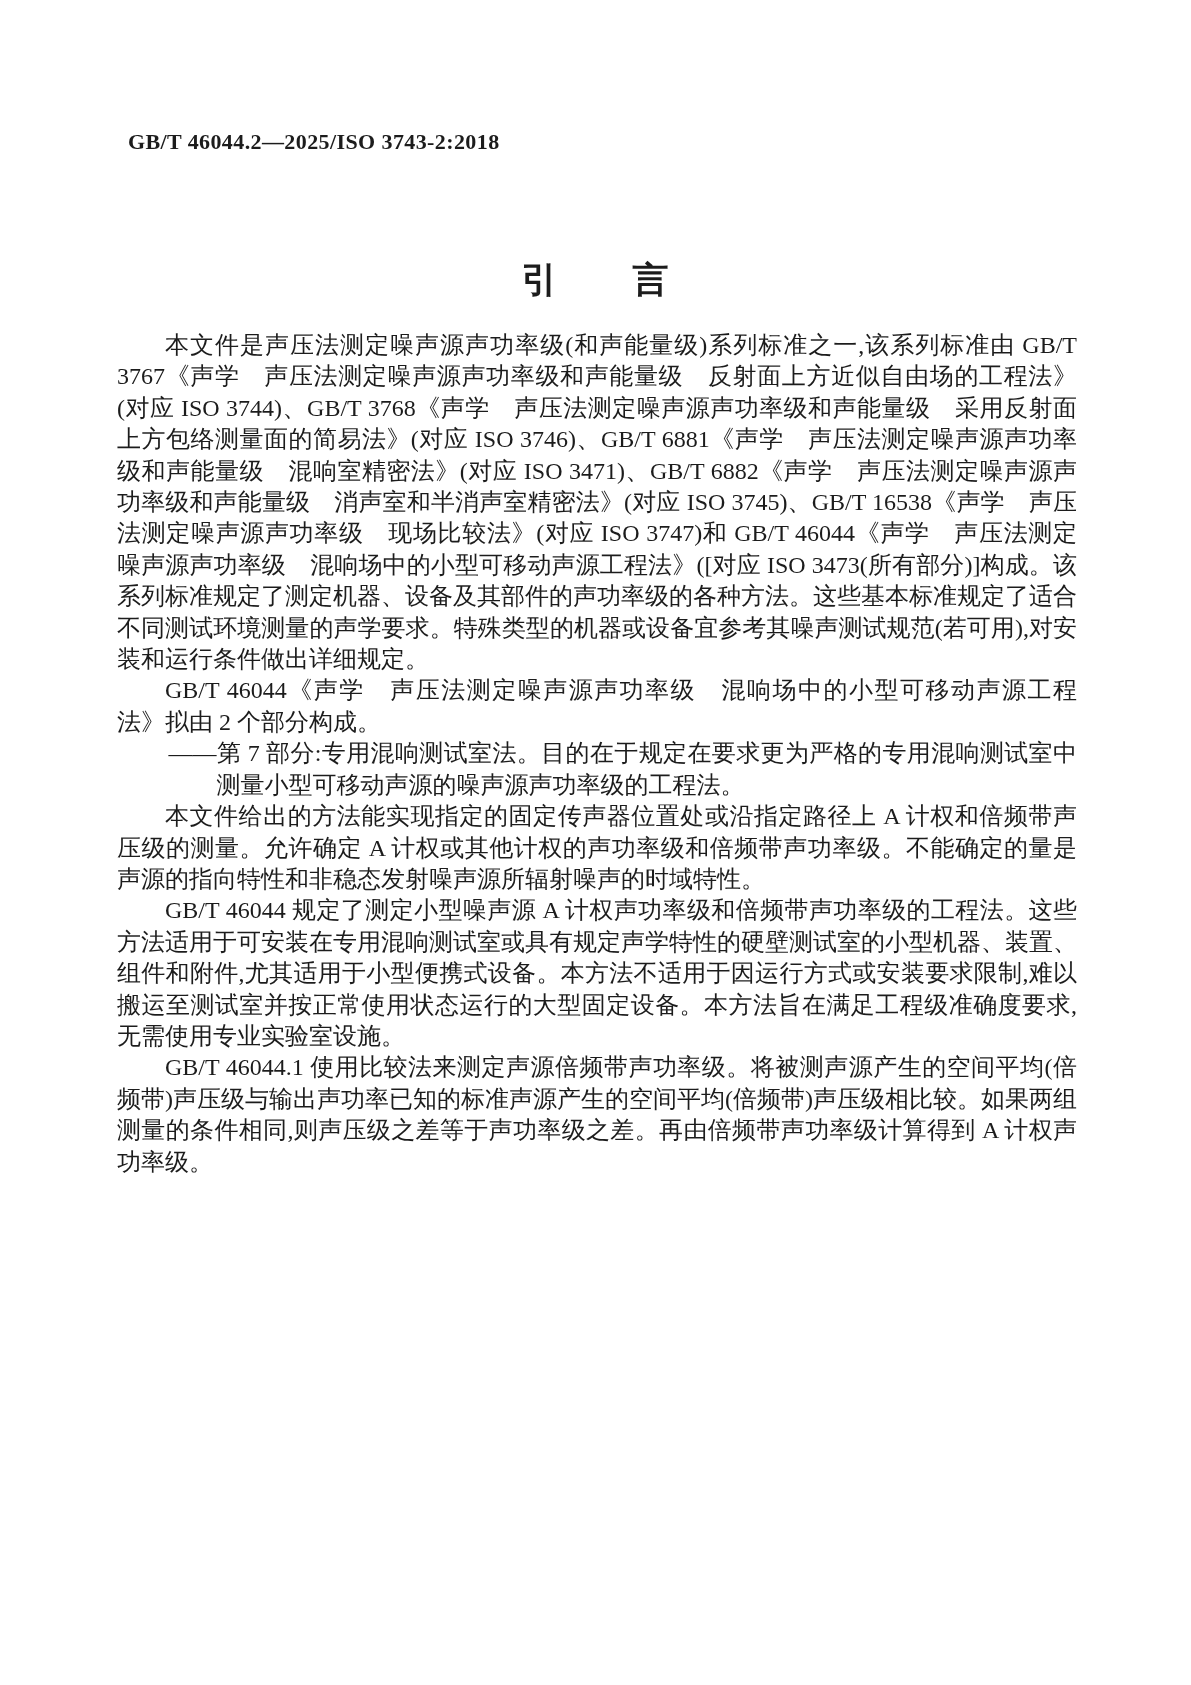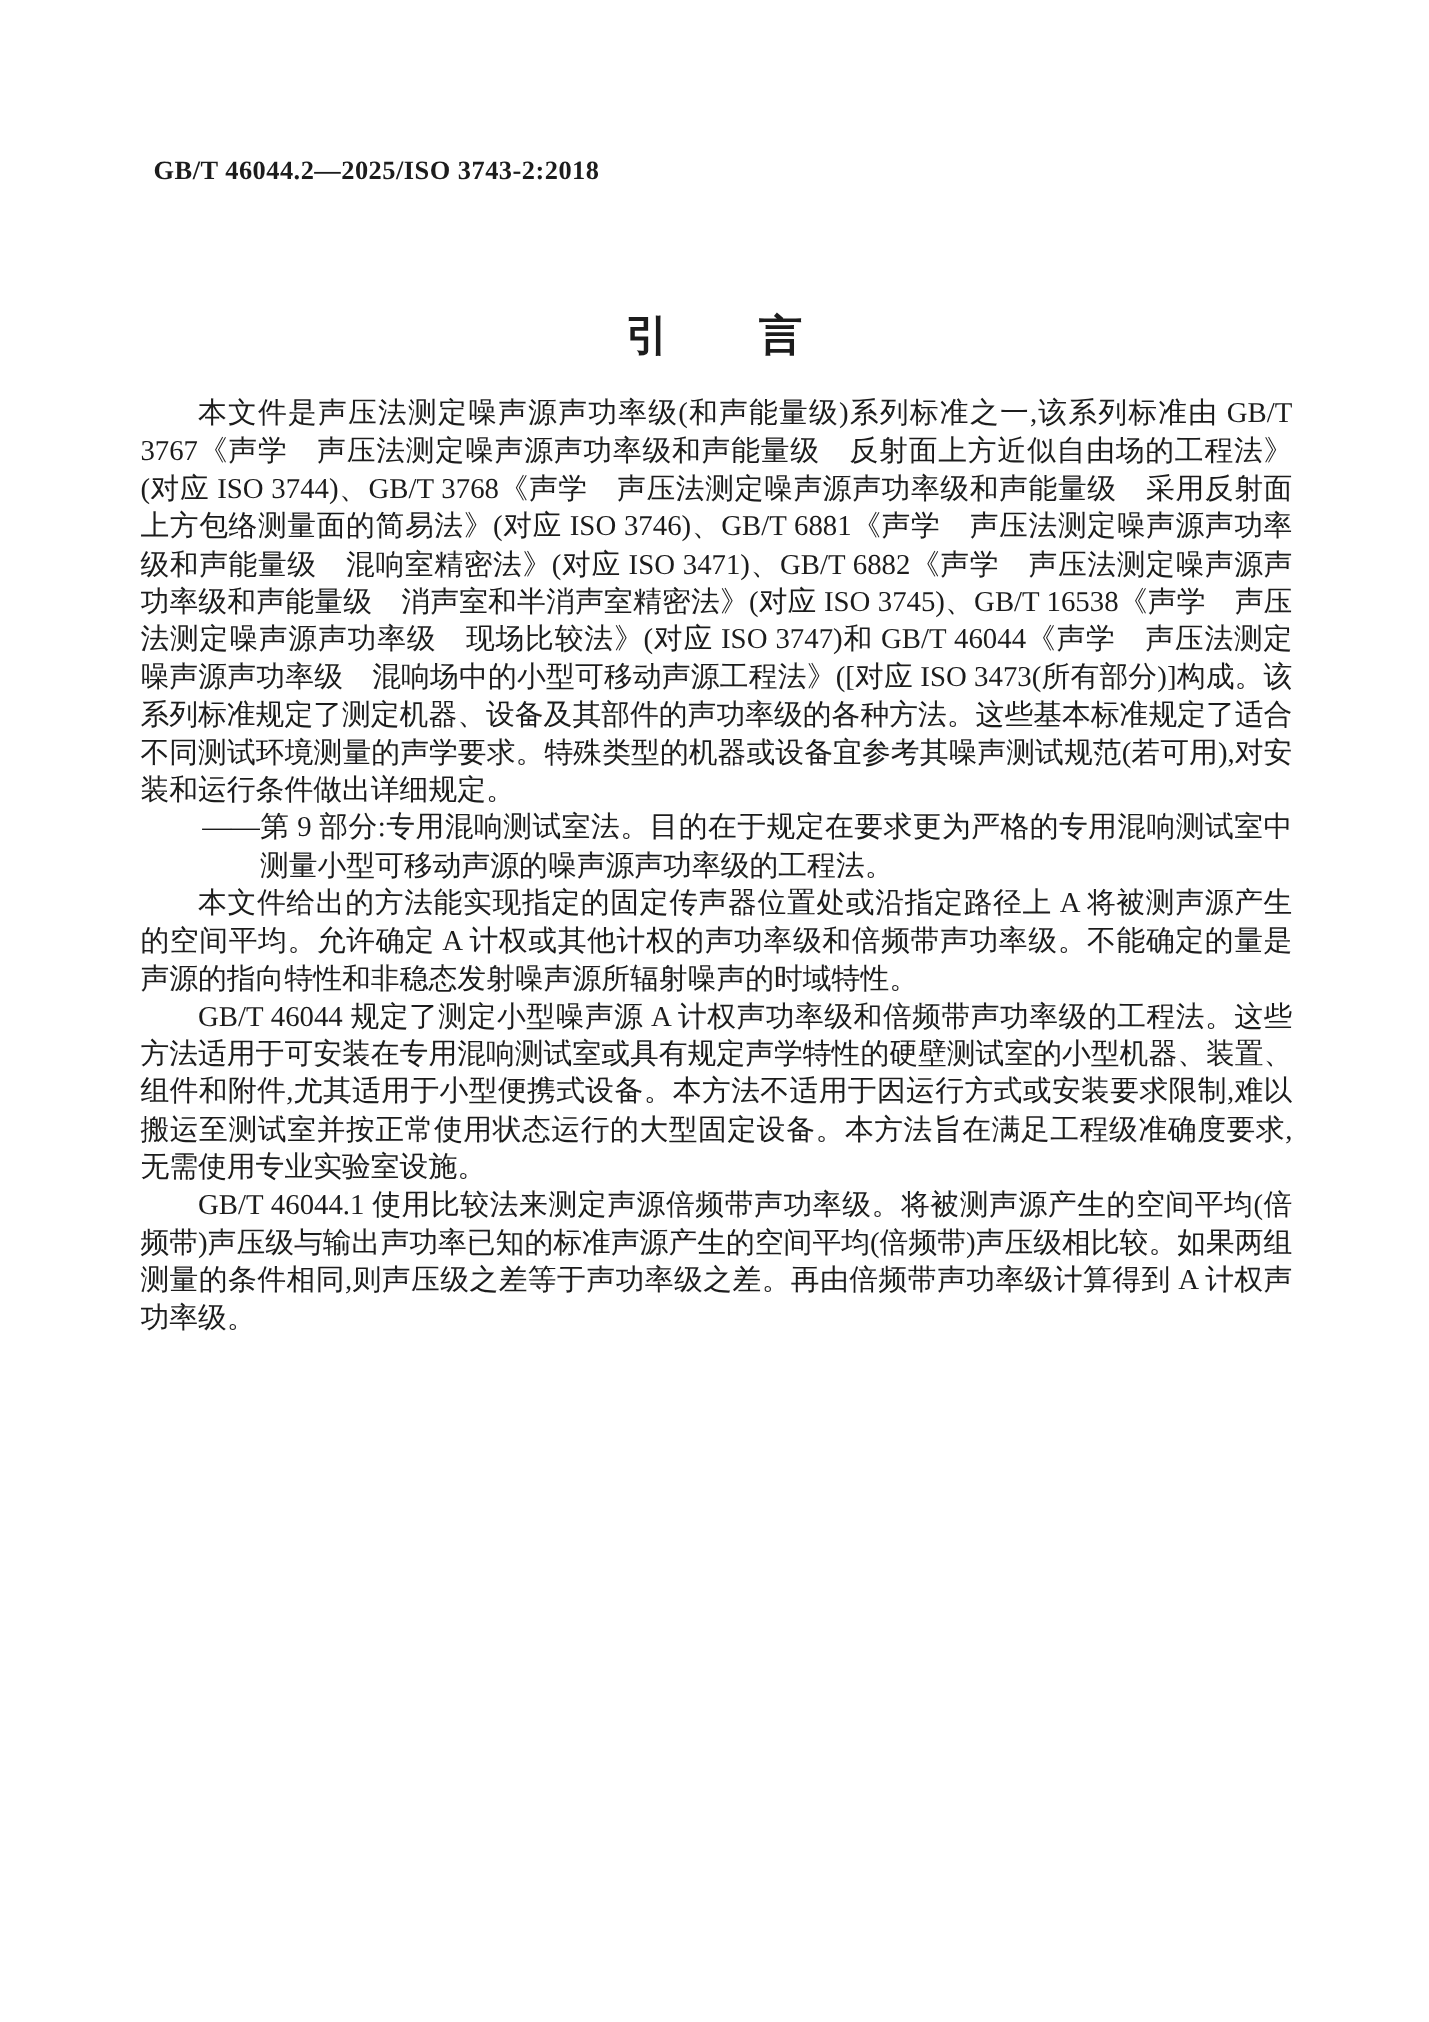--- a/index.html
+++ b/index.html
@@ -69,21 +69,22 @@
 <body>
 
 <div class="page">
 
   <div class="doc-header">GB/T 46044.2—2025/ISO 3743-2:2018</div>
 
   <h1 class="doc-title">引　　言</h1>
 
   <div class="doc-body">
     <p>本文件是声压法测定噪声源声功率级(和声能量级)系列标准之一,该系列标准由 GB/T 3767《声学　声压法测定噪声源声功率级和声能量级　反射面上方近似自由场的工程法》(对应 ISO 3744)、GB/T 3768《声学　声压法测定噪声源声功率级和声能量级　采用反射面上方包络测量面的简易法》(对应 ISO 3746)、GB/T 6881《声学　声压法测定噪声源声功率级和声能量级　混响室精密法》(对应 ISO 3471)、GB/T 6882《声学　声压法测定噪声源声功率级和声能量级　消声室和半消声室精密法》(对应 ISO 3745)、GB/T 16538《声学　声压法测定噪声源声功率级　现场比较法》(对应 ISO 3747)和 GB/T 46044《声学　声压法测定噪声源声功率级　混响场中的小型可移动声源工程法》([对应 ISO 3473(所有部分)]构成。该系列标准规定了测定机器、设备及其部件的声功率级的各种方法。这些基本标准规定了适合不同测试环境测量的声学要求。特殊类型的机器或设备宜参考其噪声测试规范(若可用),对安装和运行条件做出详细规定。</p>
-    <p class="list-item">——第 9 部分:专用混响测试室法。目的在于规定在要求更为严格的专用混响测试室中测量小型可移动声源的噪声源声功率级的工程法。</p>
-    <p>本文件给出的方法能实现指定的固定传声器位置处或沿指定路径上 A 将被测声源产生的空间平均。允许确定 A 计权或其他计权的声功率级和倍频带声功率级。不能确定的量是声源的指向特性和非稳态发射噪声源所辐射噪声的时域特性。</p>
+    <p>GB/T 46044《声学　声压法测定噪声源声功率级　混响场中的小型可移动声源工程法》拟由 2 个部分构成。</p>
+    <p class="list-item">——第 7 部分:专用混响测试室法。目的在于规定在要求更为严格的专用混响测试室中测量小型可移动声源的噪声源声功率级的工程法。</p>
+    <p>本文件给出的方法能实现指定的固定传声器位置处或沿指定路径上 A 计权和倍频带声压级的测量。允许确定 A 计权或其他计权的声功率级和倍频带声功率级。不能确定的量是声源的指向特性和非稳态发射噪声源所辐射噪声的时域特性。</p>
     <p>GB/T 46044 规定了测定小型噪声源 A 计权声功率级和倍频带声功率级的工程法。这些方法适用于可安装在专用混响测试室或具有规定声学特性的硬壁测试室的小型机器、装置、组件和附件,尤其适用于小型便携式设备。本方法不适用于因运行方式或安装要求限制,难以搬运至测试室并按正常使用状态运行的大型固定设备。本方法旨在满足工程级准确度要求,无需使用专业实验室设施。</p>
     <p>GB/T 46044.1 使用比较法来测定声源倍频带声功率级。将被测声源产生的空间平均(倍频带)声压级与输出声功率已知的标准声源产生的空间平均(倍频带)声压级相比较。如果两组测量的条件相同,则声压级之差等于声功率级之差。再由倍频带声功率级计算得到 A 计权声功率级。</p>
   </div>
 
   <div class="page-number">Ⅳ</div>
 
 </div>
 
 </body></html>

